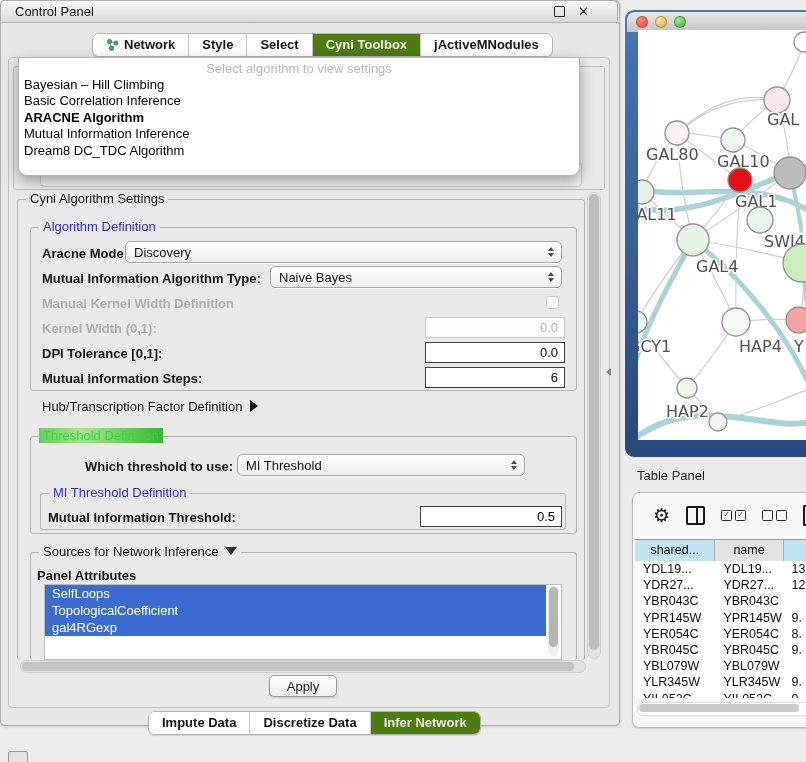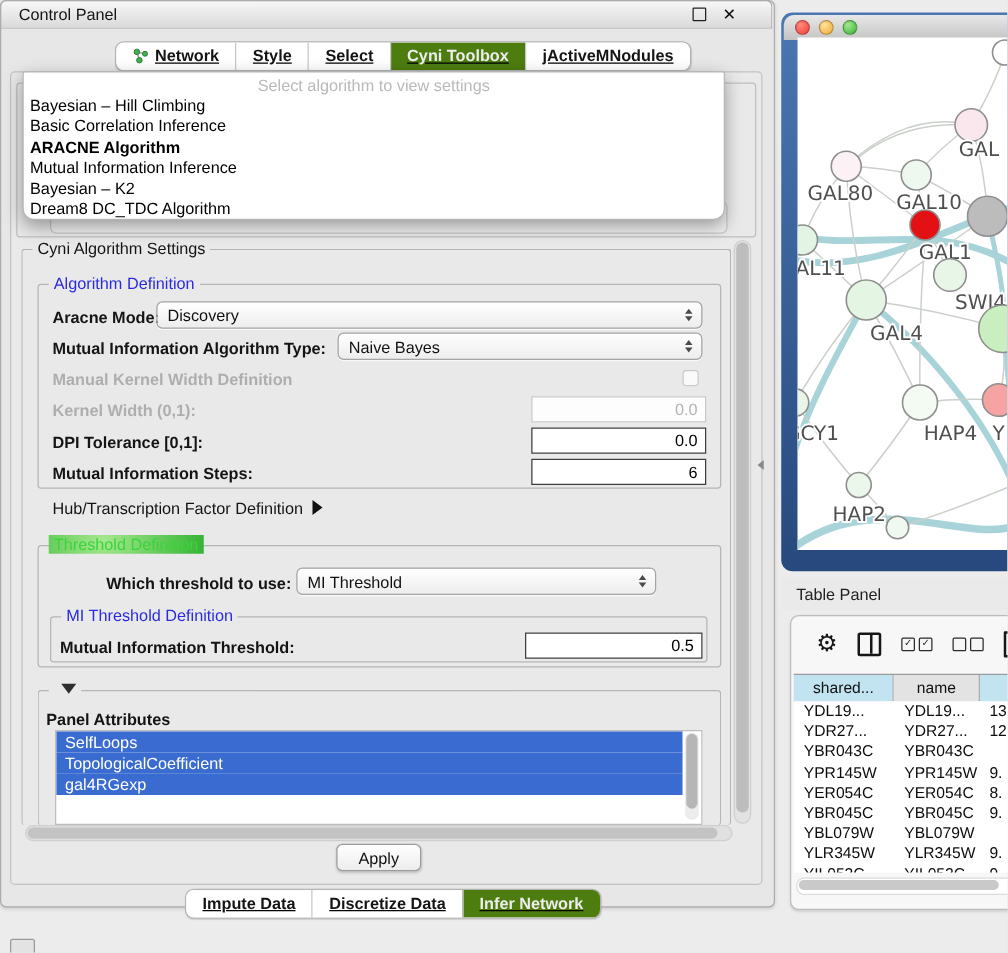--- a/index.html
+++ b/index.html
@@ -6,21 +6,21 @@
   body{width:806px;height:762px;background:#ececec;font-family:"Liberation Sans","DejaVu Sans",sans-serif;position:relative;overflow:hidden;-webkit-font-smoothing:antialiased;}
   .abs{position:absolute;}
   
   #control-window{left:0;top:8;width:618px;height:724px;background:#e7e7e7;border:1px solid #acacac;border-radius:5px;box-shadow:0 1px 3px rgba(0,0,0,.15);}
   #cp-titlebar{left:0;top:8;width:618px;height:23px;background:linear-gradient(#f7f7f7,#dadada);border:1px solid #acacac;border-bottom:1px solid #b2b2b2;border-radius:5px 5px 0 0;box-sizing:border-box;display:flex;align-items:center;padding:0 14px;}
   #cp-title{font-size:13px;color:#141414;}
   #cp-controls{margin-left:auto;display:flex;align-items:center;gap:13px;padding-right:14px;}
   .float-icon{width:9px;height:9px;border:1.6px solid #222;border-radius:1px;}
   .close-icon{font-size:13px;font-weight:bold;color:#111;line-height:1;}
   
-  .tabset{display:flex;border:1px solid #b2b2b2;border-radius:7px;overflow:hidden;background:#fff;box-shadow:0 1px 1px rgba(0,0,0,.12);text-decoration:underline;}
+  .tabset{display:flex;border:1px solid #b2b2b2;border-radius:7px;overflow:hidden;background:#fff;box-shadow:0 1px 1px rgba(0,0,0,.12);}
   .tab{padding:3px 13px 4px;font-size:13px;font-weight:bold;color:#141414;background:#fff;border-left:1px solid #c8c8c8;display:flex;align-items:center;gap:5px;white-space:nowrap;}
   .tab:first-child{border-left:none;}
   .tab.selected{background:#4d7c0f;color:#ececec;justify-content:center;}
   #tabbar{left:92px;top:33px;}
   #bottom-tabbar{left:148px;top:711px;}
   
   #content-panel{left:8px;top:57px;width:600px;height:649px;background:#e9e9e9;border:1px solid #c3c3c3;border-radius:4px;}
   #ghost-group{left:13px;top:66px;width:590px;height:122px;border:1px solid #bfbfbf;border-radius:3px;}
   #ghost-combo{left:40px;top:161px;width:540px;height:24px;background:#f1f1f1;border:1px solid #c9c9c9;border-radius:5px;}
   
@@ -134,21 +134,20 @@
 <div class="abs" id="ghost-group"></div>
 <div class="abs" id="ghost-combo"></div>
 
 <div class="abs" id="algo-popup">
   <div id="popup-placeholder">Select algorithm to view settings</div>
   <div>
       <div class="popup-item">Bayesian – Hill Climbing</div>
       <div class="popup-item">Basic Correlation Inference</div>
       <div class="popup-item bold">ARACNE Algorithm</div>
       <div class="popup-item">Mutual Information Inference</div>
-      <div class="popup-item">Bayesian – K2</div>
       <div class="popup-item">Dream8 DC_TDC Algorithm</div>
     </div>
 </div>
 
 <div class="groupbox" id="settings-group" style="left:17px;top:199px;width:566px;height:460px;border-bottom:none;">
   <span class="group-title">Cyni Algorithm Settings</span>
 </div>
 
 <div class="groupbox" style="left:30px;top:227px;width:545px;height:162px;">
   <span class="group-title t-blue">Algorithm Definition</span>
@@ -200,21 +199,21 @@
     </span>
 </div>
 
 <div class="groupbox" style="left:40px;top:493px;width:524px;height:35px;">
   <span class="group-title t-blue">MI Threshold Definition</span>
 </div>
 <span class="abs lbl bold" style="left:48px;top:510px;">Mutual Information Threshold:</span>
 <div class="field" style="left:420px;top:506px;width:142px;height:21px;">0.5</div>
 
 <div class="groupbox" style="left:30px;top:552px;width:545px;height:107px;border-bottom:none;">
-  <span class="group-title"><span class="arrow-down"></span></span>
+  <span class="group-title"><span>Sources for Network Inference</span><span class="arrow-down"></span></span>
 </div>
 <span class="abs lbl bold" style="left:37px;top:568px;">Panel Attributes</span>
 <div class="abs" id="attr-list">
   <div>
       <div class="attr-item">SelfLoops</div>
       <div class="attr-item">TopologicalCoefficient</div>
       <div class="attr-item">gal4RGexp</div>
     </div>
   <div id="attr-scroll">
       <div id="attr-thumb"></div>

